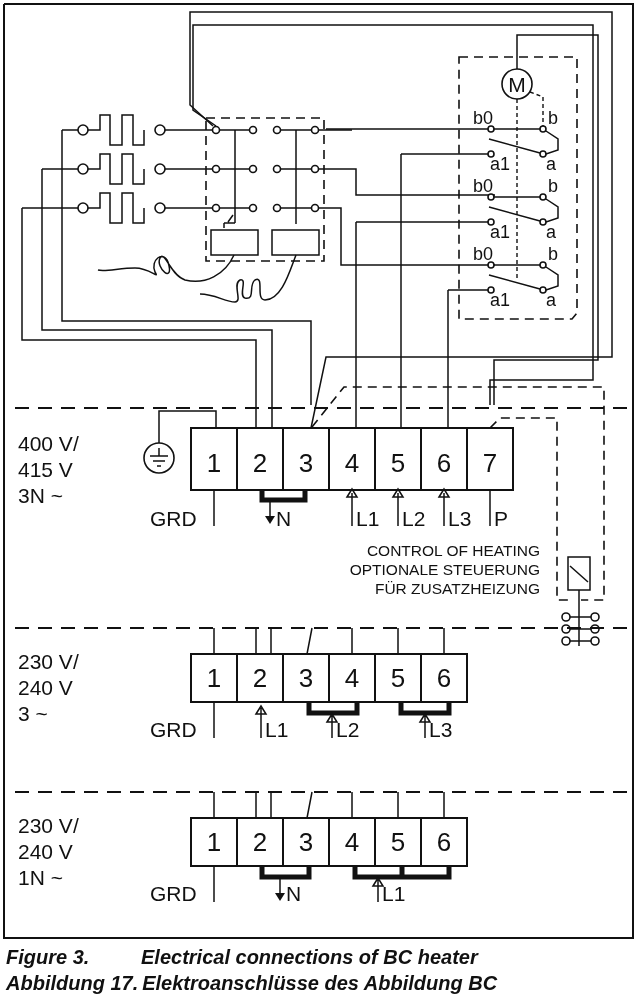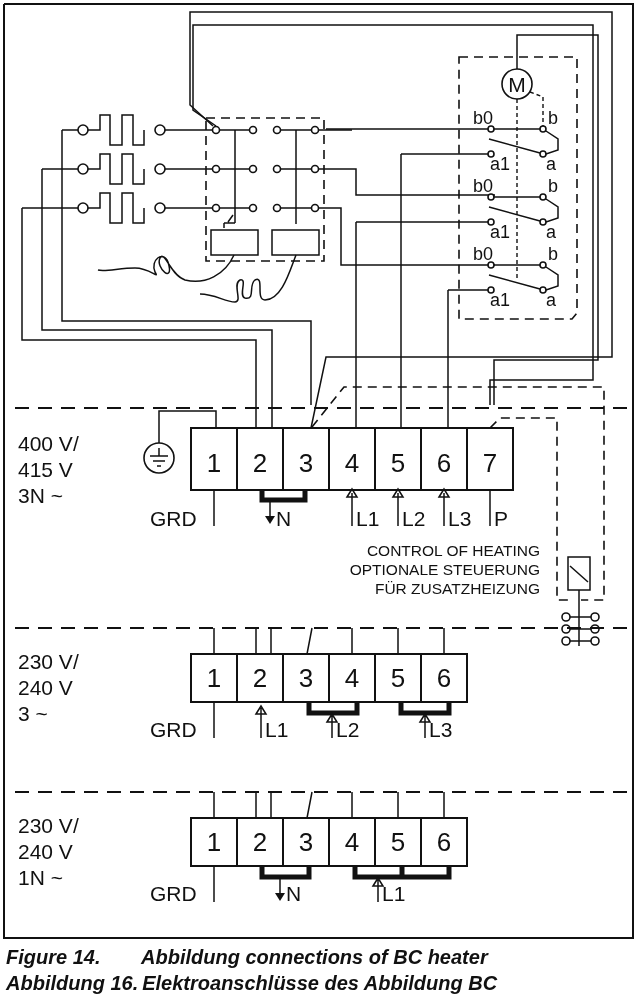--- a/index.html
+++ b/index.html
@@ -264,14 +264,14 @@
     <text x="18" y="833" class="txt" font-size="21">230 V/</text>
     <text x="18" y="859" class="txt" font-size="21">240 V</text>
     <text x="18" y="885" class="txt" font-size="21">1N ~</text>
   </g>
 
   <path d="M311,428 L319,358 H610 V12 H193" class="wt" style="display:none"></path>
   <path d="M309,428 L318,363 H582 V10" class="wt" style="display:none"></path>
 <path d="M311,428 L326,357 H612 V12 H190 V105 L213,126" class="wt"></path>
   </svg>
 
-<div class="cap" style="top:946px;"><span class="num">Figure 14.</span><span>Abbildung connections of BC heater</span></div>
-<div class="cap" style="top:972px;"><span class="num" style="width:auto;margin-right:4px;">Abbildung 16.</span><span>Elektroanschlüsse des Abbildung BC</span></div>
+<div class="cap" style="top:946px;"><span class="num">Figure 3.</span><span>Electrical connections of BC heater</span></div>
+<div class="cap" style="top:972px;"><span class="num" style="width:auto;margin-right:4px;">Abbildung 17.</span><span>Elektroanschlüsse des Abbildung BC</span></div>
 
 </body></html>

